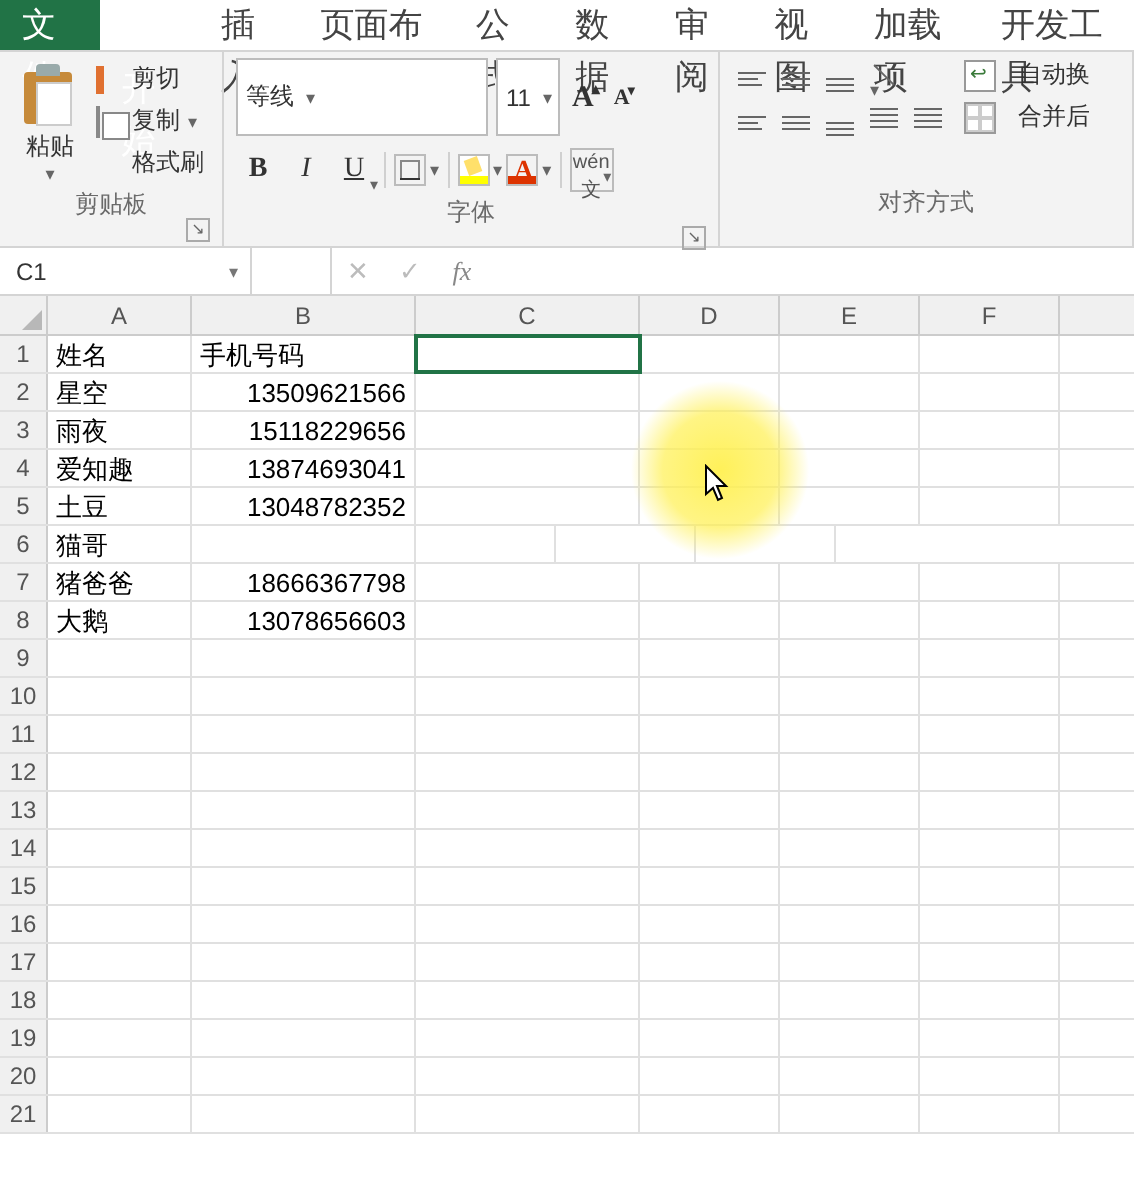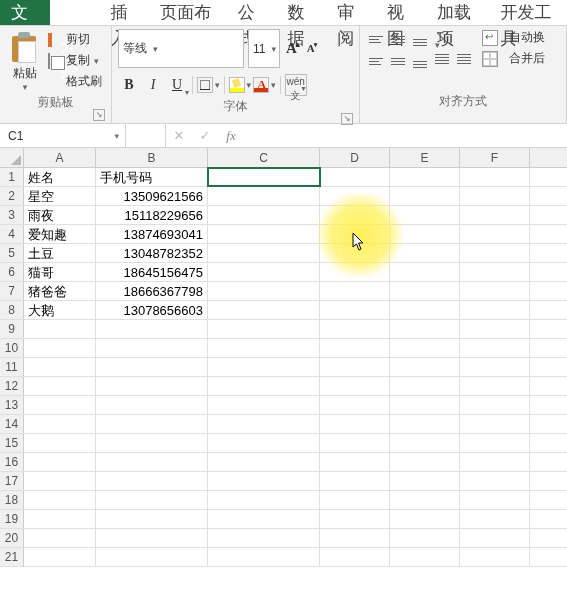--- a/index.html
+++ b/index.html
@@ -343,21 +343,20 @@
         <div class="cell colA">土豆</div>
         <div class="cell colB num">13048782352</div>
         <div class="cell colC"></div>
         <div class="cell colD"></div>
         <div class="cell colE"></div>
         <div class="cell colF"></div>
       </div>
       <div class="gridrow">
         <div class="rowhead">6</div>
         <div class="cell colA">猫哥</div>
-        <div class="cell colB num">18645156475</div>
         <div class="cell colC"></div>
         <div class="cell colD"></div>
         <div class="cell colE"></div>
         <div class="cell colF"></div>
       </div>
       <div class="gridrow">
         <div class="rowhead">7</div>
         <div class="cell colA">猪爸爸</div>
         <div class="cell colB num">18666367798</div>
         <div class="cell colC"></div>

